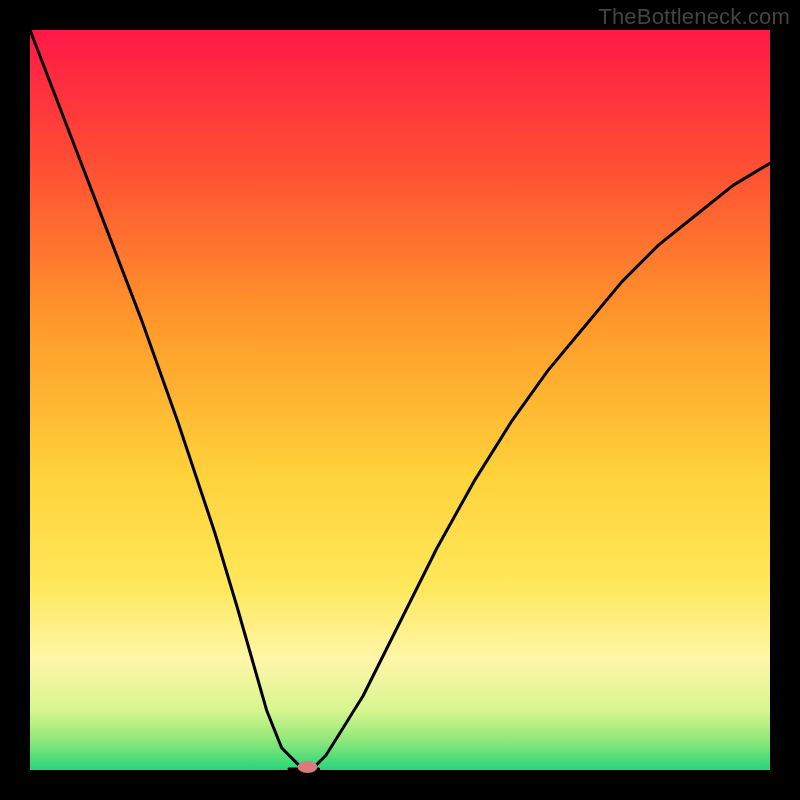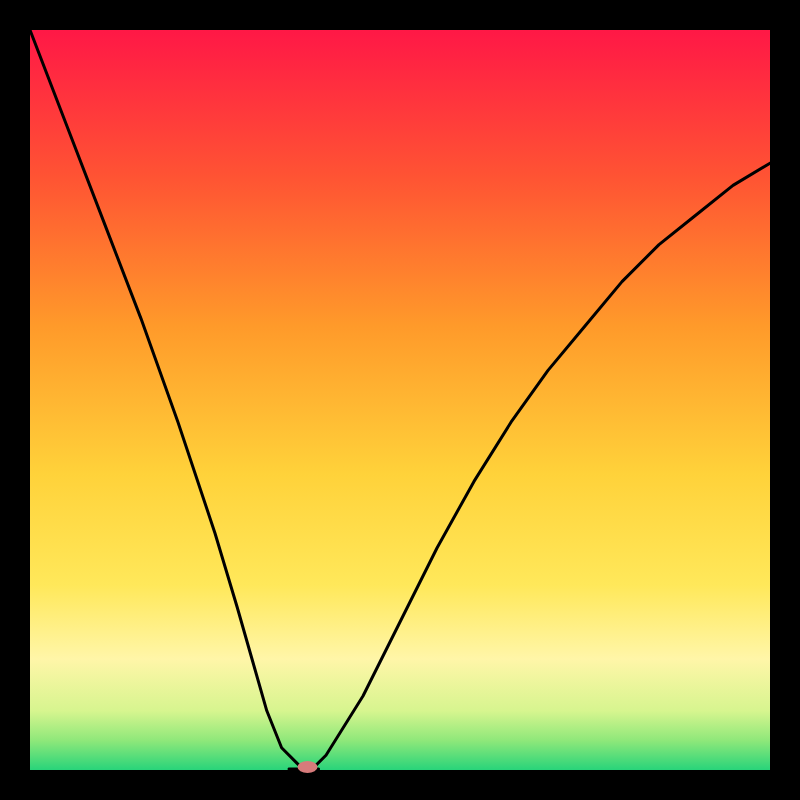--- a/index.html
+++ b/index.html
@@ -28,20 +28,21 @@
     z-index: 5;
   }
   svg {
     display: block;
   }
 </style>
 </head>
 <body>
 
 <div class="frame">
+  <div class="watermark">TheBottleneck.com</div>
   <svg id="chart-svg" width="800" height="800" viewBox="0 0 800 800">
     <defs>
       <linearGradient id="bg-grad" x1="0" y1="0" x2="0" y2="1">
           <stop offset="0%" stop-color="#ff1846"></stop>
           <stop offset="20%" stop-color="#ff5433"></stop>
           <stop offset="40%" stop-color="#ff9a2a"></stop>
           <stop offset="60%" stop-color="#ffd23a"></stop>
           <stop offset="75%" stop-color="#ffe85a"></stop>
           <stop offset="85%" stop-color="#fff6a8"></stop>
           <stop offset="92%" stop-color="#d7f58f"></stop>

